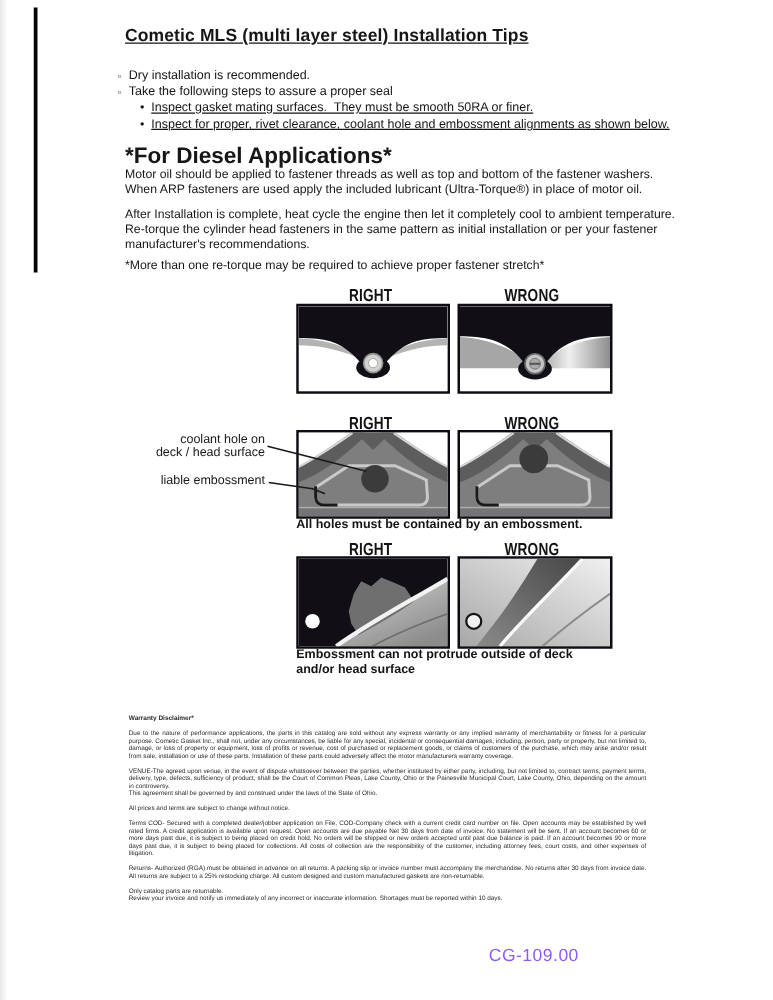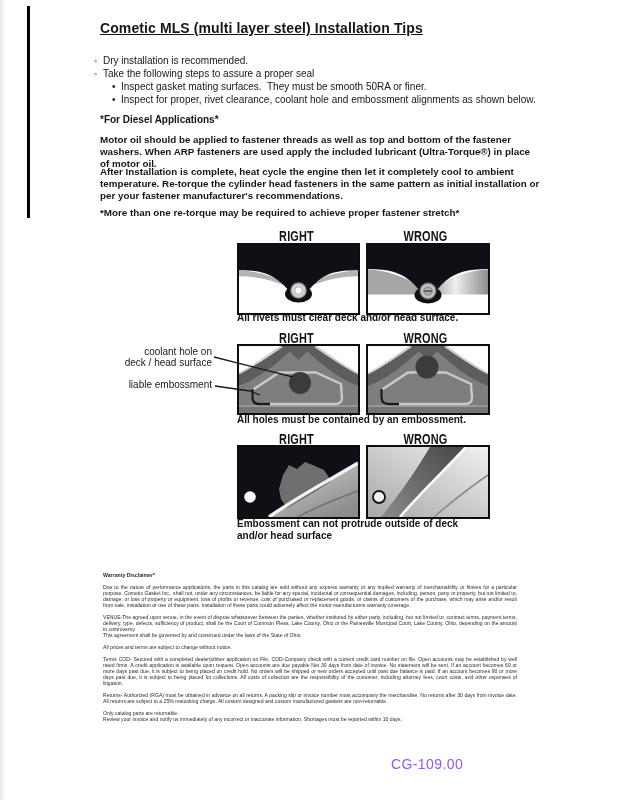--- a/index.html
+++ b/index.html
@@ -9,24 +9,24 @@
   }
   .edge-shade{position:absolute;left:0;top:0;width:6px;height:800px;
     background:linear-gradient(to right,#e9e9e9,rgba(255,255,255,0));}
   .edge-line{position:absolute;left:27px;top:6px;width:3px;height:212px;background:#050505;}
   .title{
     position:absolute;left:100px;top:20px;margin:0;font-size:14px;font-weight:bold;
     text-decoration:underline;letter-spacing:.1px;white-space:nowrap;
   }
   .bullet-row{position:absolute;left:94px;font-size:10px;line-height:12px;white-space:pre;}
   .bullet-row .glyph{display:inline-block;width:9px;font-size:9px;vertical-align:top;}
-  .bullet-row.sub{left:112px;}
+  .bullet-row.sub{left:112px;text-decoration:underline;}
   .bullet-row.sub .glyph{font-size:10px;}
-  .diesel-heading{position:absolute;left:100px;top:114px;margin:0;font-size:10px;font-weight:bold;}
-  .body-para{position:absolute;left:100px;width:440px;margin:0;font-size:9.8px;line-height:11.8px;white-space:pre-wrap;font-weight:bold;}
+  .diesel-heading{position:absolute;left:100px;top:114px;margin:0;font-size:18px;font-weight:bold;}
+  .body-para{position:absolute;left:100px;width:440px;margin:0;font-size:9.8px;line-height:11.8px;white-space:pre-wrap;}
   .dlabel{
     position:absolute;width:119px;text-align:center;font-size:14px;font-weight:bold;
     transform:scaleX(.78);transform-origin:center;letter-spacing:.2px;color:#121212;
   }
   .dbox{position:absolute;border:2px solid #0e0c12;background:#fff;}
   .dcaption{position:absolute;font-size:10px;font-weight:bold;line-height:12px;color:#141414;}
   .ann-label{position:absolute;left:104px;width:108px;text-align:right;font-size:10px;line-height:11px;white-space:pre-line;color:#191919;}
   .ann-lines{position:absolute;left:0;top:330px;pointer-events:none;}
   .legal{position:absolute;left:103px;top:572px;width:414px;font-size:5.1px;line-height:6px;color:#2b2b2b;}
   .legal h3{margin:0 0 6px 0;font-size:5.2px;font-weight:bold;}
@@ -77,21 +77,20 @@
     <rect x="0" y="0" width="120" height="68" fill="#ffffff"></rect>
     <path d="M0,24.5 C18,25.5 36,31 50,41 L59,47.5 L59,49.5 L0,49.5 Z" fill="#a6a6a6"></path>
     <path d="M120,24.5 C102,25.5 84,31 70,41 L61,47.5 L61,49.5 L120,49.5 Z" fill="url(#r1g)"></path>
     <path d="M0,0 H120 V24 C99,24 88,27.5 77.5,36 C69.5,42.5 67,50.5 60,50.5 C53,50.5 50.5,42.5 42.5,36 C32,27.5 21,24 0,24 Z" fill="#120e16"></path>
     <ellipse cx="60" cy="50" rx="13.5" ry="8.5" fill="#120e16"></ellipse>
     <circle cx="60" cy="46" r="8" fill="#c4c4c4" stroke="#6a6a6a" stroke-width="1.3"></circle>
     <circle cx="60" cy="46" r="4.3" fill="#ababab" stroke="#777777" stroke-width="0.8"></circle>
     <rect x="55.8" y="45.2" width="8.4" height="1.7" fill="#585858"></rect>
   </svg>
 
-  <div class="dcaption" style="left:237px;top:312px;">All rivets must clear deck and/or head surface.</div>
 
   <div class="dlabel" style="left:237px;top:330px;">RIGHT</div>
   <div class="dlabel" style="left:366px;top:330px;">WRONG</div>
 
   <svg class="dbox" style="left:237px;top:344px;" width="119" height="67" viewBox="0 0 119 67">
     <rect x="0" y="0" width="119" height="67" fill="#7e7e7e"></rect>
     <path d="M-3,34 Q20,26 50,-3" stroke="#5d5d5d" stroke-width="13" fill="none"></path>
     <path d="M122,34 Q99,26 69,-3" stroke="#5d5d5d" stroke-width="13" fill="none"></path>
     <path d="M45,0 L74,0 L59.5,14 Z" fill="#5d5d5d"></path>
     <path d="M0,0 L42,0 Q15,19 0,27 Z" fill="#ffffff"></path>

